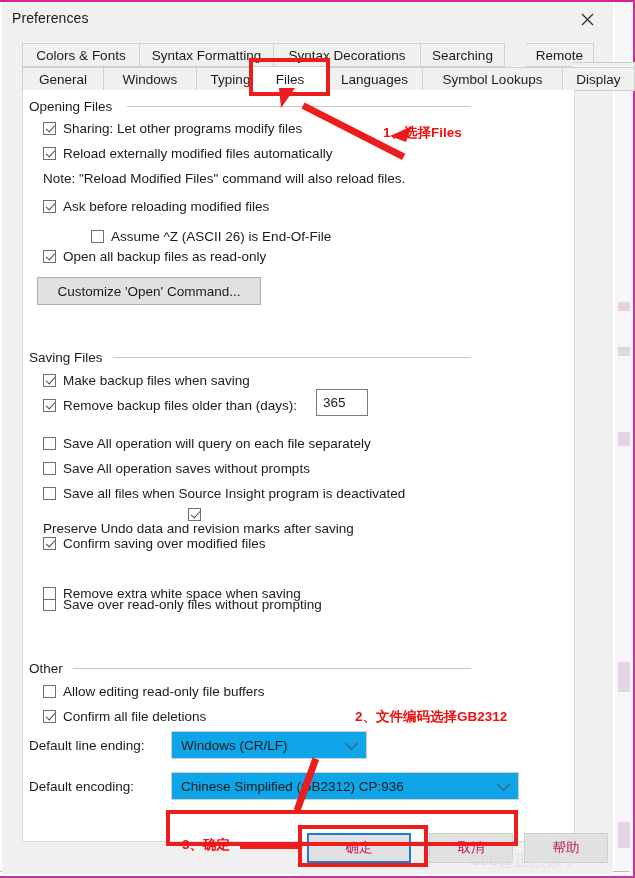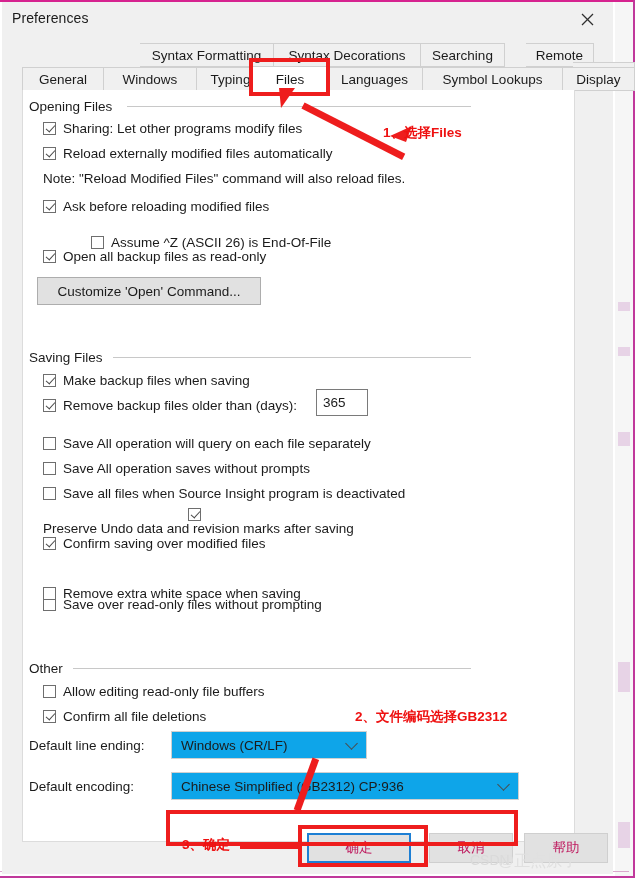--- a/index.html
+++ b/index.html
@@ -265,20 +265,23 @@
     <div id="close-btn">
       <svg width="13" height="13" viewBox="0 0 13 13" aria-hidden="true">
         <line x1="1" y1="1" x2="12" y2="12" stroke="#303030" stroke-width="1.2"></line>
         <line x1="12" y1="1" x2="1" y2="12" stroke="#303030" stroke-width="1.2"></line>
       </svg>
     </div>
   </div>
 
   <div id="tabstrip">
     <div class="tabrow r1">
+      <div class="tab first" style="left:0px;   width:118px;">
+          <span>Colors &amp; Fonts</span>
+        </div>
       <div class="tab" style="left:118px; width:134px;">
           <span>Syntax Formatting</span>
         </div>
       <div class="tab" style="left:252px; width:147px;">
           <span>Syntax Decorations</span>
         </div>
       <div class="tab" style="left:399px; width:84px;">
           <span>Searching</span>
         </div>
       <div class="tab" style="left:504px; width:68px;">
@@ -324,21 +327,21 @@
     </div>
     <div class="cbrow" style="top:53px;">
       <span class="cbox checked"></span>
       <span class="cblabel">Reload externally modified files automatically</span>
     </div>
     <div class="note" style="left:20px; top:81px;">Note: "Reload Modified Files" command will also reload files.</div>
     <div class="cbrow" style="top:106px;">
       <span class="cbox checked"></span>
       <span class="cblabel">Ask before reloading modified files</span>
     </div>
-    <div class="cbrow" style="top:142px;padding-left:48px;">
+    <div class="cbrow" style="top:136px;padding-left:48px;">
       <span class="cbox"></span>
       <span class="cblabel">Assume ^Z (ASCII 26) is End-Of-File</span>
     </div>
     <div class="cbrow" style="top:156px;">
       <span class="cbox checked"></span>
       <span class="cblabel">Open all backup files as read-only</span>
     </div>
     <div class="pushbtn" style="left:14px; top:187px; width:224px; height:28px;">
       <span>Customize 'Open' Command...</span>
     </div>

